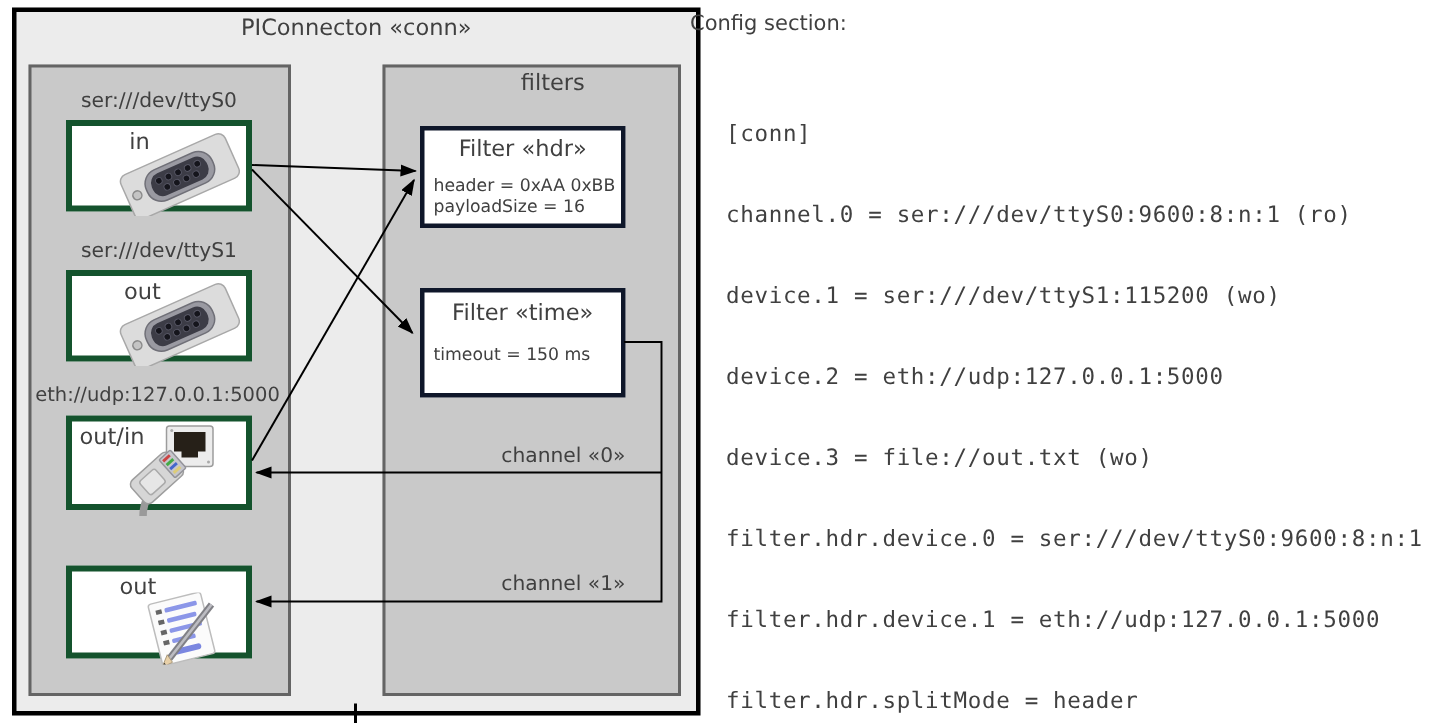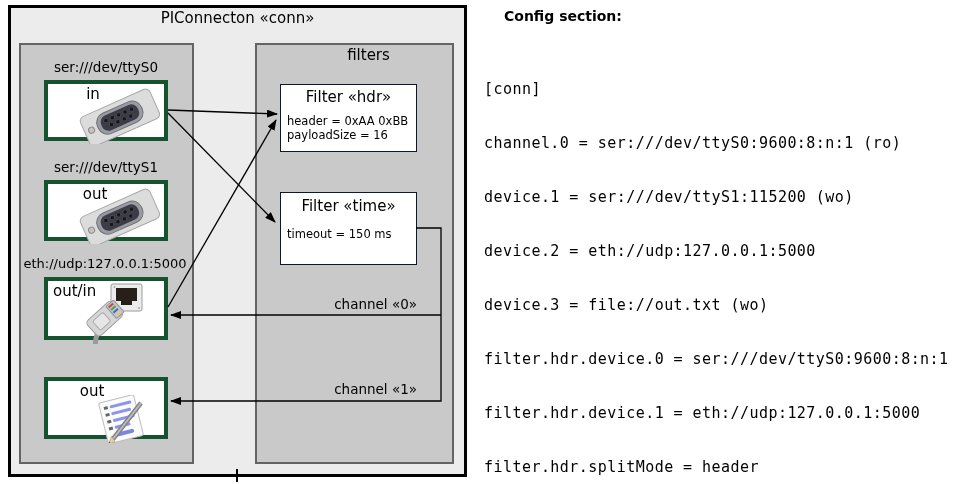--- a/index.html
+++ b/index.html
@@ -1,47 +1,47 @@
 <!DOCTYPE html>
 <html><head>
 <meta charset="utf-8">
 <style>
   html,body { margin:0; padding:0; background:#fff; }
   .canvas {
     position:relative; width:964px; height:484px; background:#ffffff;
-    font-family:"DejaVu Sans","Liberation Sans",sans-serif; color:#000000;
+    font-family:"DejaVu Sans","Liberation Sans",sans-serif; color:#404040;
     overflow:hidden;
   }
   .abs { position:absolute; box-sizing:border-box; }
 
   .outer-box { left:8px; top:5px; width:459px; height:472px;
     border:3px solid #000; background:#ececec; }
   .diag-title { left:8px; top:10px; width:459px; text-align:center;
     font-size:15px; line-height:17px; }
 
   .panel { background:#c9c9c9; border:2px solid #646464; }
   .devices-panel { left:19px; top:43px; width:175px; height:421px; }
   .filters-panel { left:255px; top:43px; width:199px; height:421px; }
   .filters-title { left:255px; top:46px; width:227px; text-align:center; font-size:15px; }
 
   .dev-label { width:124px; text-align:center; font-size:13.5px; line-height:16px; white-space:nowrap; }
   .dev-label.wide { width:172px; font-size:13px; }
   .dev-box { width:124px; background:#fff; border:4px solid #14532d; }
   .dir-label { left:0; top:1px; width:100%; text-align:center; font-size:15px; line-height:19px; }
   .dir-label.corner { text-align:left; left:5px; width:auto; }
 
-  .filter-box { left:280px; width:137px; background:#fff; border:1px solid #0f172a; }
+  .filter-box { left:280px; width:137px; background:#fff; border:3px solid #0f172a; }
   .filter-title { left:0; width:100%; text-align:center; font-size:15px; }
   .filter-props { left:6px; font-size:11.5px; line-height:14px; white-space:nowrap; }
 
   .channel-label { left:280px; width:137px; text-align:right; font-size:13.5px; white-space:nowrap; }
 
   .wires { left:0; top:0; pointer-events:none; }
 
-  .cfg-heading { left:504px; top:8px; font-size:14px; font-weight:bold; white-space:nowrap; }
+  .cfg-heading { left:460px; top:8px; font-size:14px; font-weight:normal; white-space:nowrap; }
   .cfg-block { left:484px; top:44px;
     font-family:"DejaVu Sans Mono","Liberation Mono",monospace;
     font-size:15px; line-height:18px; letter-spacing:0.45px; white-space:pre; }
 
   .bottom-tick { left:236px; top:469px; width:2px; height:13px; background:#000; }
 </style>
 </head>
 <body>
 
 <div class="canvas">

